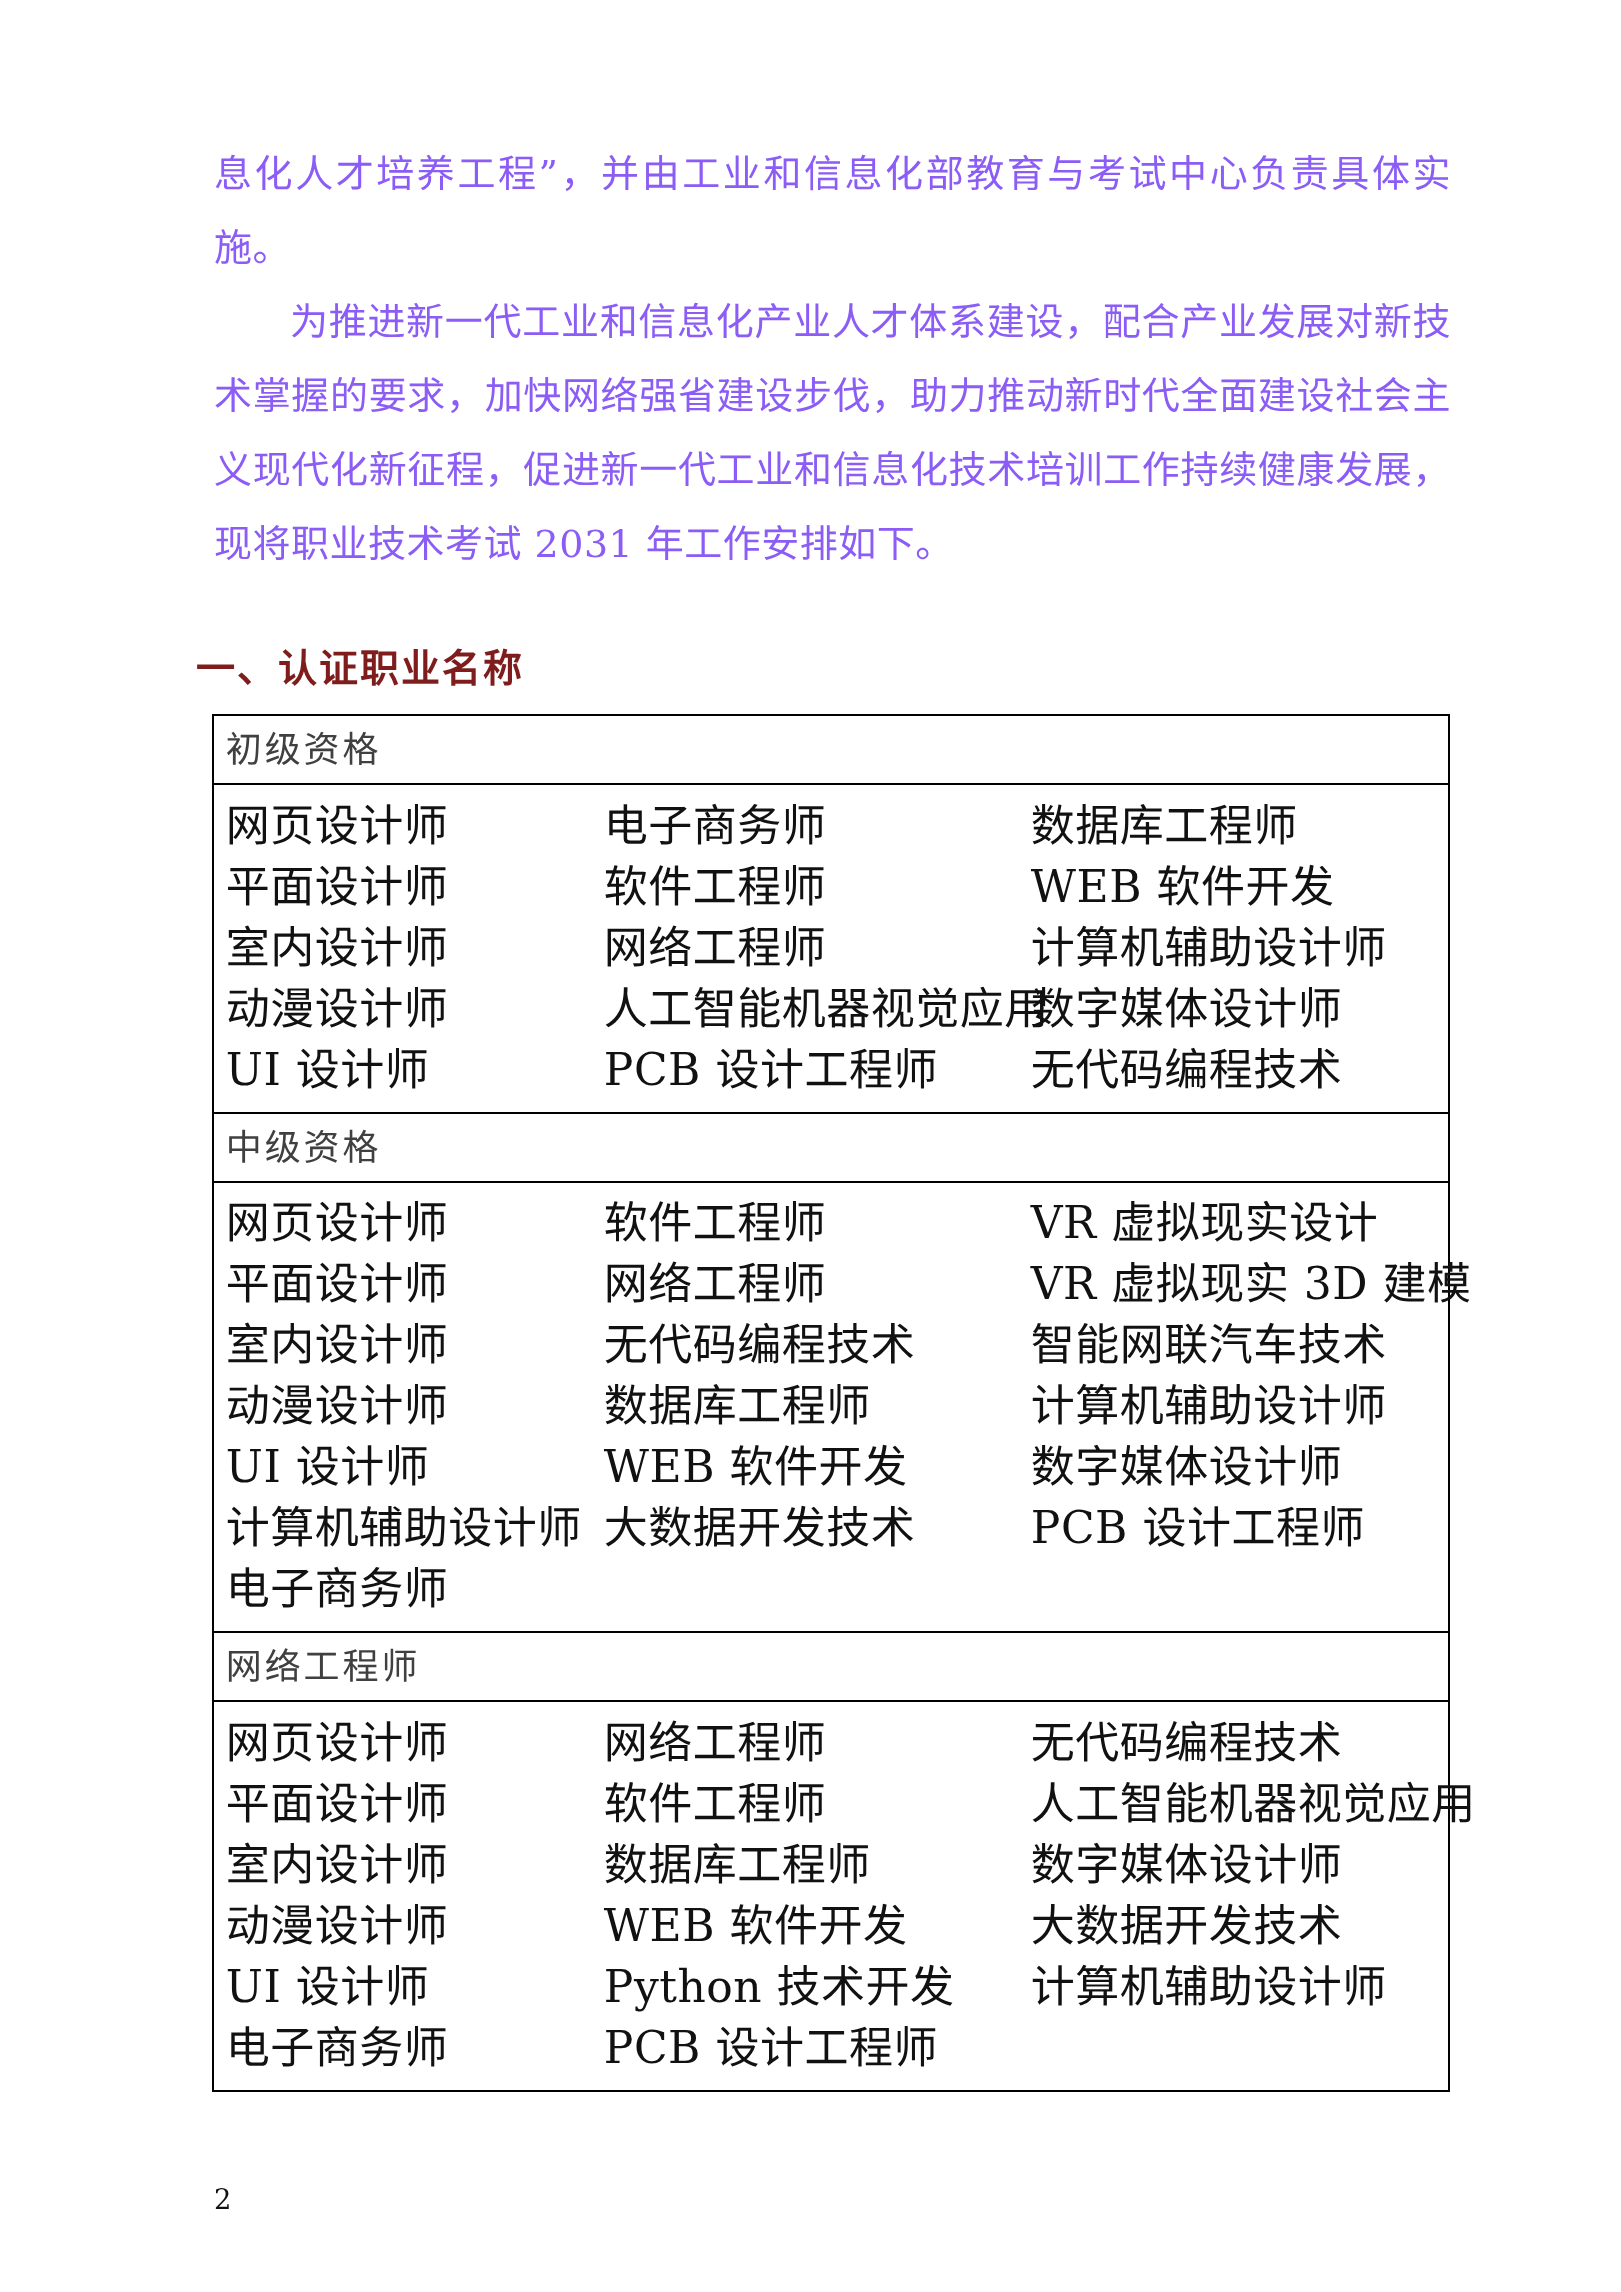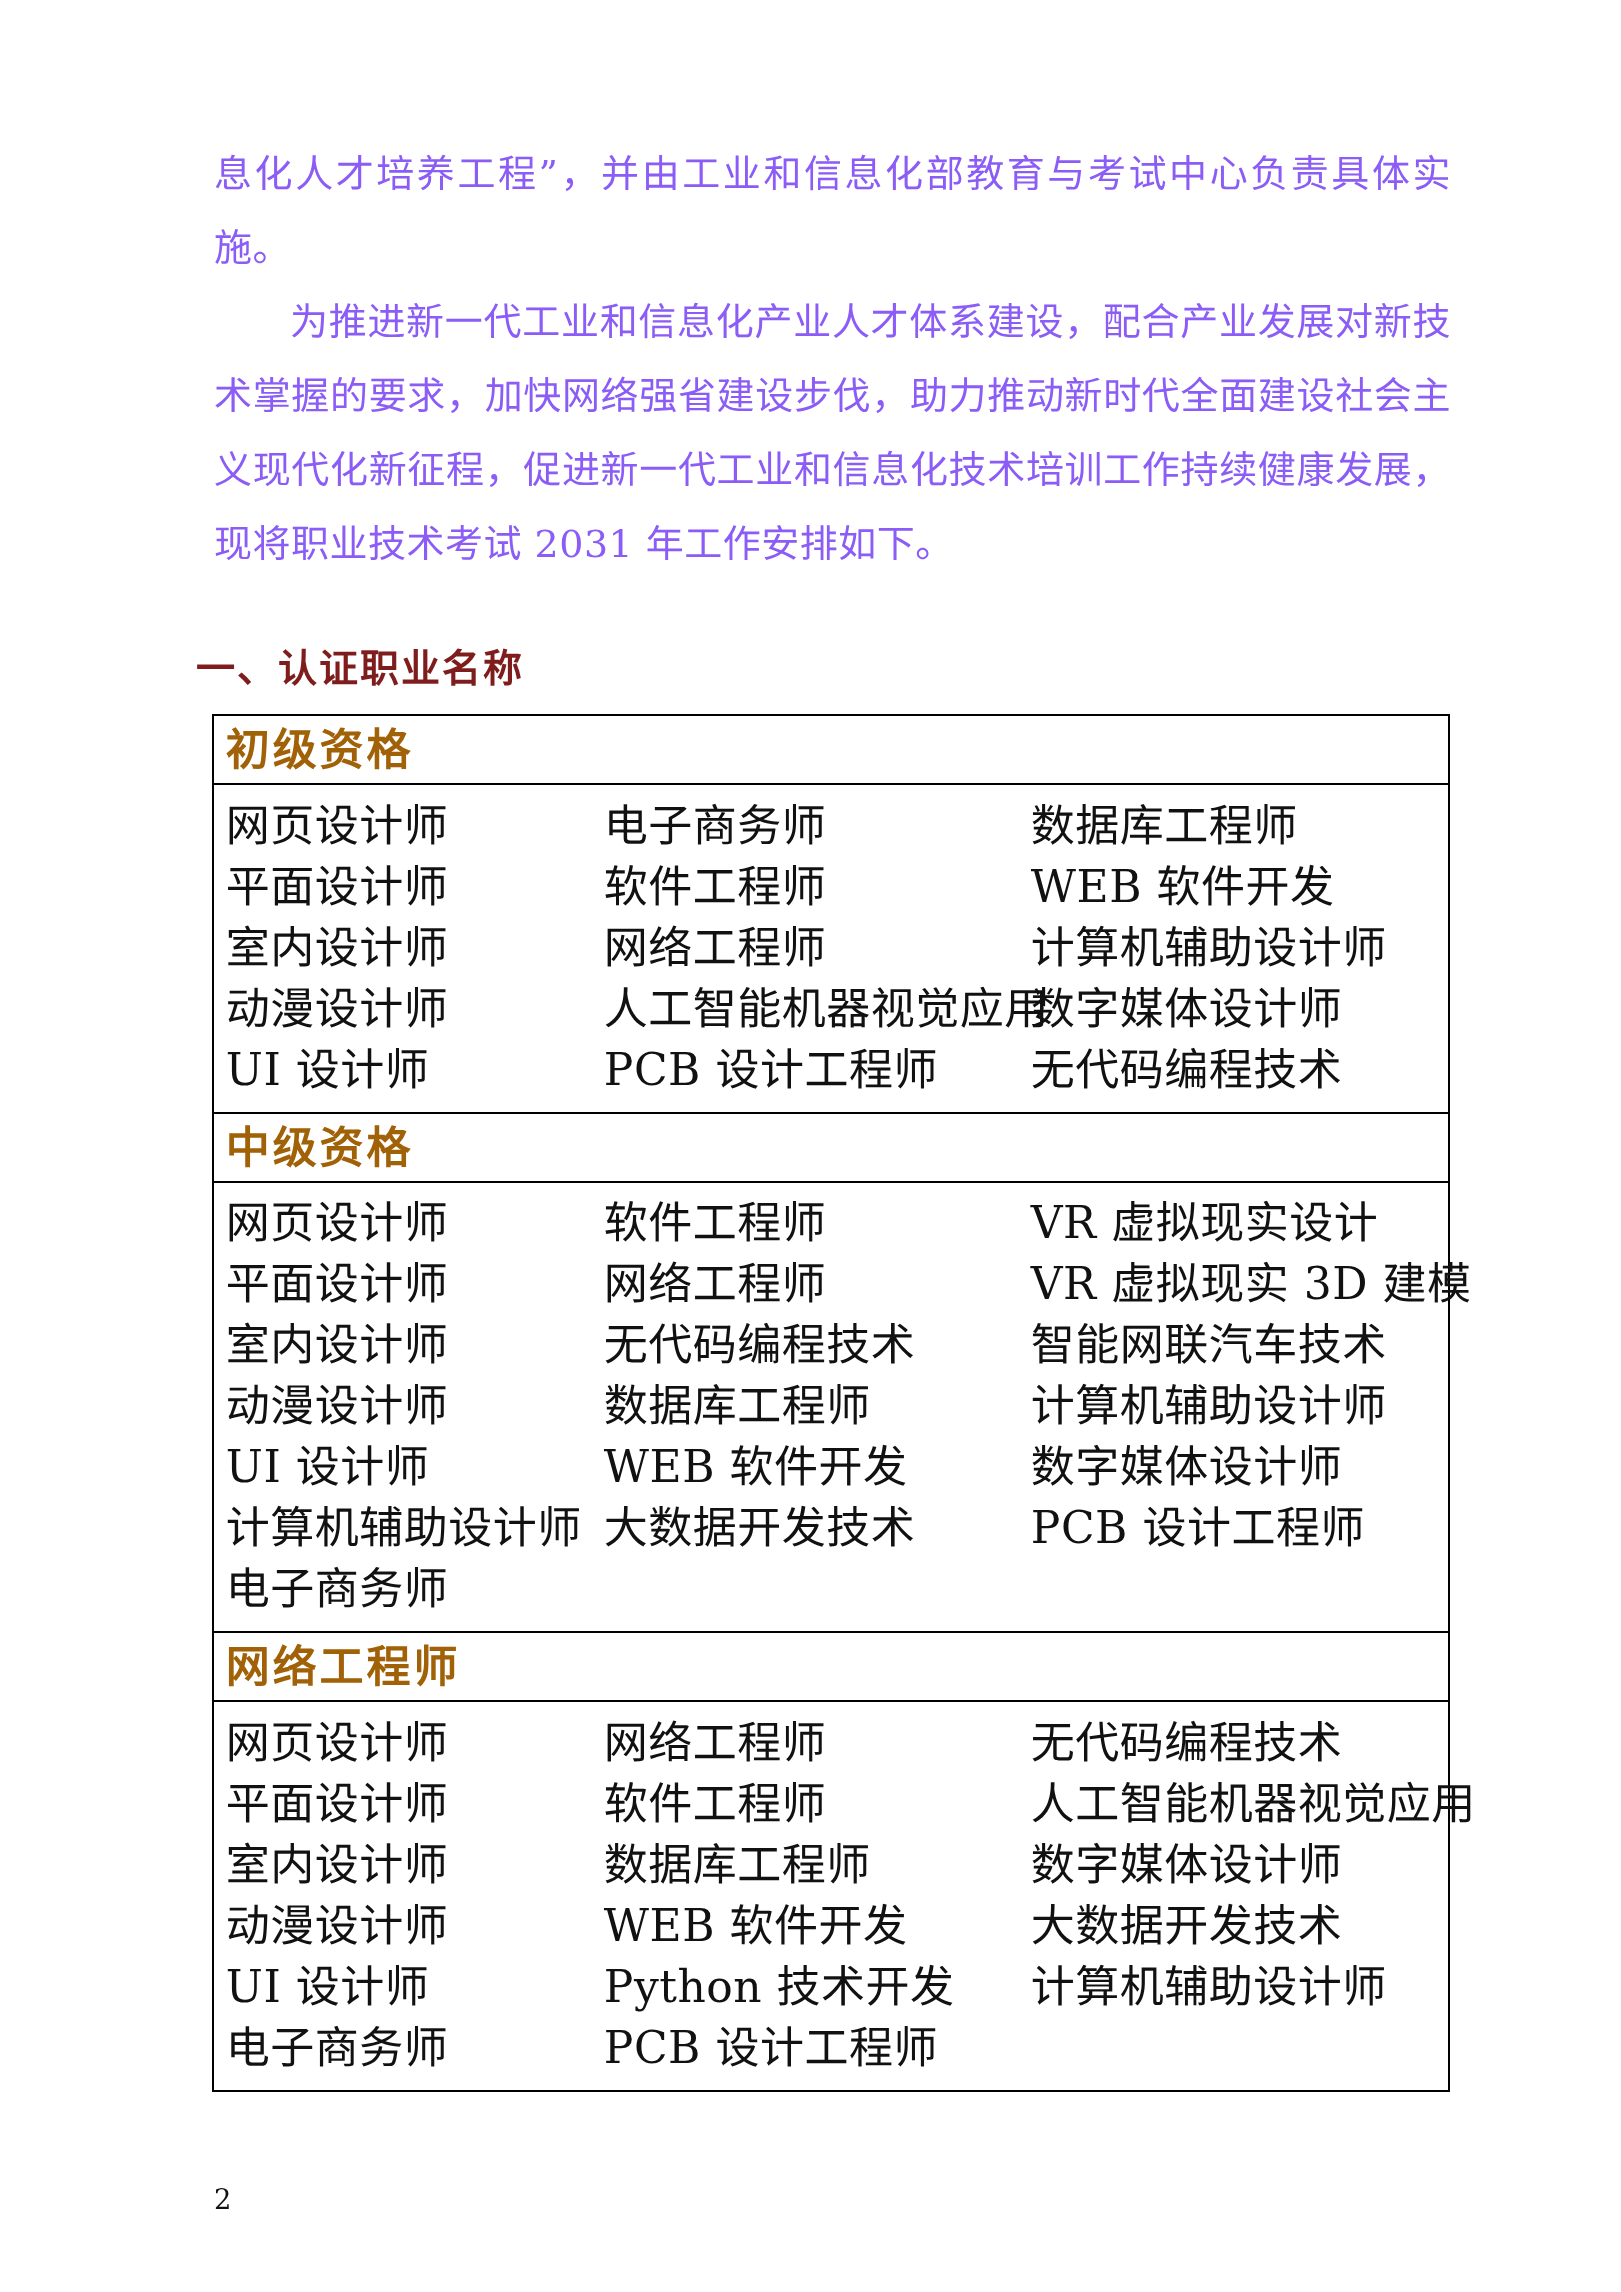--- a/index.html
+++ b/index.html
@@ -75,26 +75,26 @@
 
   .group-head-row td {
     border-top: 2.9px solid #000000;
     border-bottom: 2.9px solid #000000;
     height: 67px;
   }
   .cert-table tr.group-head-row.first td {
     border-top: 0;
   }
   .group-head {
-    font-size: 44px;
-    font-weight: bold;
+    font-size: 36px;
+    font-weight: normal;
     letter-spacing: 2.9px;
     padding: 7.8px 0 7.8px 11.8px;
     line-height: 51px;
-    color: #a16207;
+    color: #404040;
   }
 
   .item-row td {
     height: 61px;
   }
   .cell {
     font-size: 44px;
     line-height: 57px;
     letter-spacing: 0.5px;
     padding-left: 11.8px;

